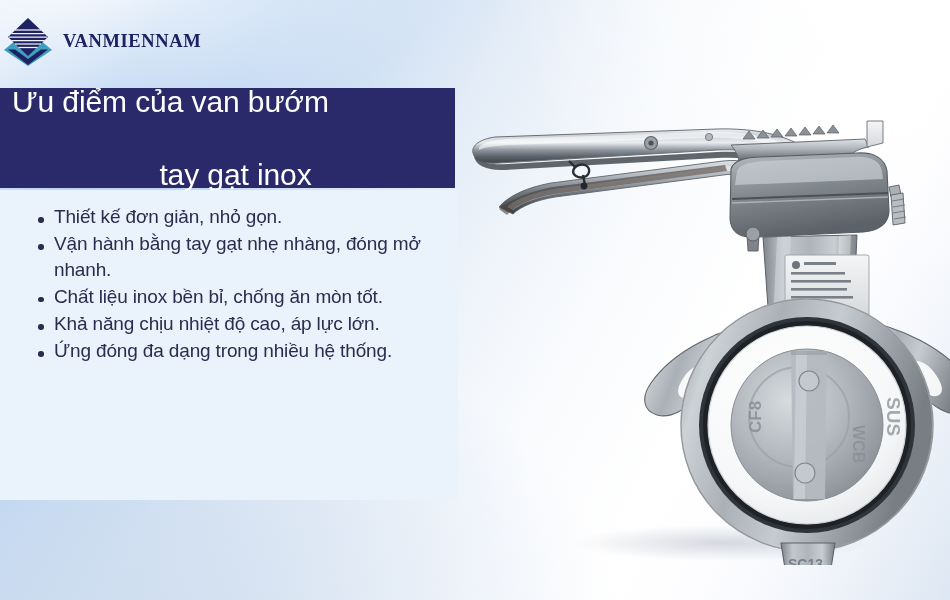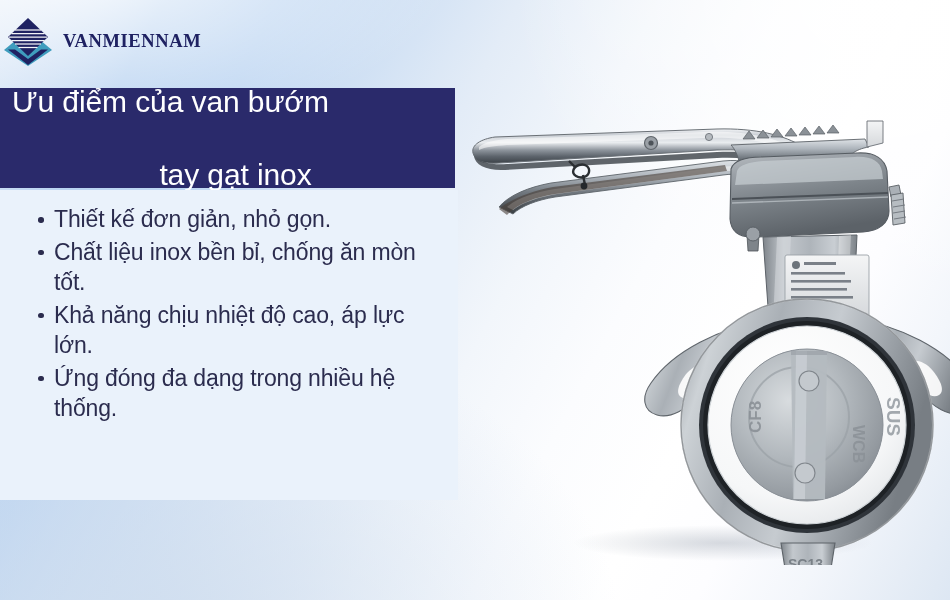--- a/index.html
+++ b/index.html
@@ -118,21 +118,21 @@
     padding: 14px 16px 10px 14px;
   }
   #bullets-list {
     margin: 0;
     padding: 0 0 0 24px;
     list-style: none;
   }
   #bullets-list li {
     position: relative;
     color: #2b2c4e;
-    font-size: 23px;
+    font-size: 19px;
     line-height: 1.33;
     letter-spacing: -0.15px;
     margin: 0 0 2px 0;
     padding-left: 16px;
   }
   #bullets-list li::before {
     content: "";
     position: absolute;
     left: 0;
     top: 13px;
@@ -186,20 +186,21 @@
   </div>
 
   <div id="title-banner">
     <div class="tline l1">Ưu điểm của van bướm</div>
     <div class="tline l2">tay gạt inox</div>
   </div>
 
   <div id="bullets-panel">
     <ul id="bullets-list">
       <li>Thiết kế đơn giản, nhỏ gọn.</li>
+      <li>Vận hành bằng tay gạt nhẹ nhàng, đóng mở nhanh.</li>
       <li>Chất liệu inox bền bỉ, chống ăn mòn tốt.</li>
       <li>Khả năng chịu nhiệt độ cao, áp lực lớn.</li>
       <li>Ứng đóng đa dạng trong nhiều hệ thống.</li>
     </ul>
   </div>
 
   <div id="valve-photo">
     <svg viewBox="0 0 495 470" xmlns="http://www.w3.org/2000/svg">
       <defs>
         <linearGradient id="steelH" x1="0" y1="0" x2="0" y2="1">

